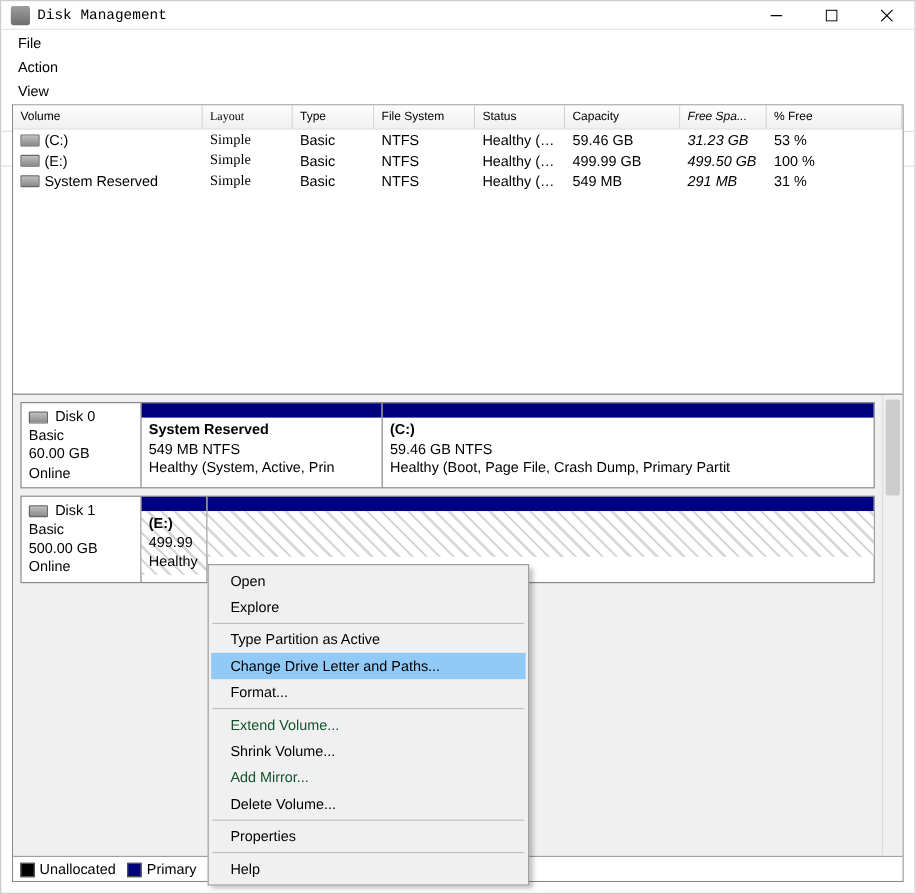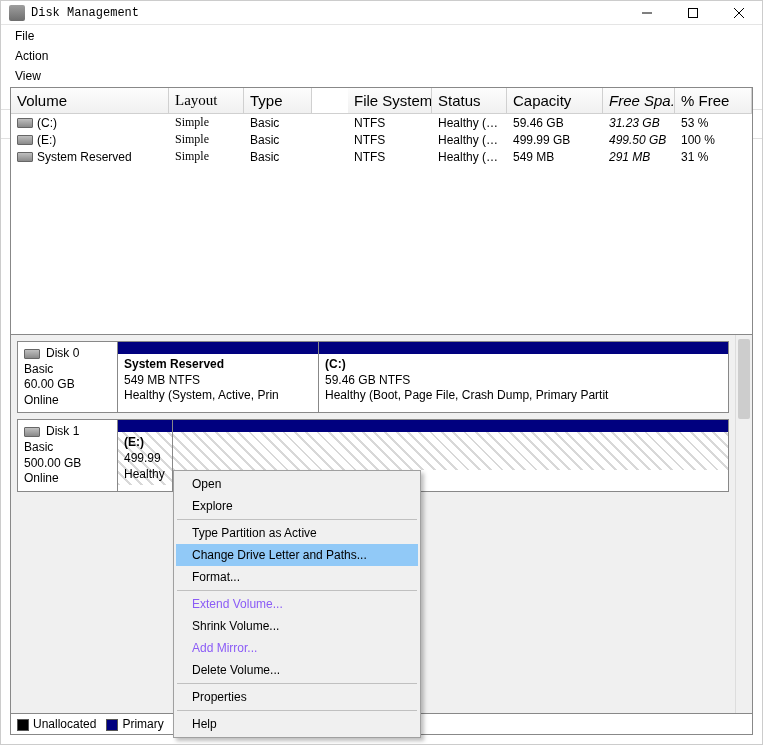--- a/index.html
+++ b/index.html
@@ -77,21 +77,21 @@
   
   .vlist-head {
     display:flex;
     background:#fff;
     border-bottom: 1px solid #d0d0d0;
   }
   .vh {
     border-right: 1px solid #d0d0d0;
     padding: 4px 6px;
     background: linear-gradient(#fdfdfd,#f0f0f0);
-    font-size: 15px;
+    font-size: 10px;
     white-space: nowrap;
     overflow:hidden;
   }
   .vrows { flex: 0 0 220px; overflow:hidden; background:#fff; }
   .vrow { display:flex; height: 17px; align-items:center; }
   .vc {
     padding: 0 6px;
     white-space:nowrap; overflow:hidden; text-overflow: ellipsis;
     font-size: 12px;
   }
@@ -101,21 +101,21 @@
     background: linear-gradient(#bfbfbf,#8a8a8a);
     border:1px solid #666;
     border-radius:1px;
     margin-right:4px;
     vertical-align:middle;
   }
   
   .c-vol { width: 158px; }
   .c-lay { width: 75px; font-family: Liberation Serif, serif; }
   .c-type { width: 68px; }
-  .c-fs { width: 84px; margin-left: 36px; }
+  .c-fs { width: 84px; }
   .c-stat { width: 75px; }
   .c-cap { width: 96px; }
   .c-free { width: 72px; font-style: italic; }
   .c-pct { width: 86px; flex:1; }
   
   .disk-area {
     flex:1;
     border-top: 1px solid #888;
     background:#f0f0f0;
     position:relative;
@@ -192,33 +192,33 @@
     font-size:12px;
   }
   .lsw { width:12px; height:12px; display:inline-block; margin-right:4px; vertical-align:middle; border:1px solid #555;}
   .lsw.black { background:#000; }
   .lsw.navy { background:#00007f; }
   
   .ctx {
     position:absolute;
     left: 172px;
     top: 469px;
-    width: 248px;
+    width: 268px;
     background:#f0f0f0;
     border:1px solid #a0a0a0;
     box-shadow: 3px 3px 4px rgba(0,0,0,.25);
     padding: 2px;
     z-index: 100;
   }
   .ctx .ci {
     padding: 4px 16px;
     font-size:12px;
     white-space:nowrap;
   }
-  .ctx .ci.disabled { color:#8b5cf6; }
+  .ctx .ci.disabled { color:#14532d; }
   .ctx .ci.hl { background:#91c9f7; }
   .ctx hr {
     border:none; border-top:1px solid #c0c0c0;
     margin: 2px 1px;
   }
 </style>
 </head>
 <body>
 
 <div class="titlebar">

